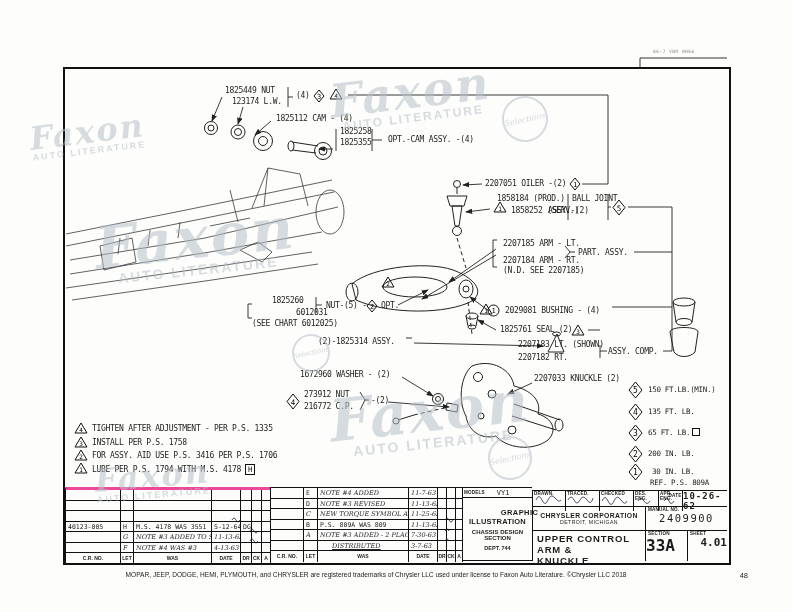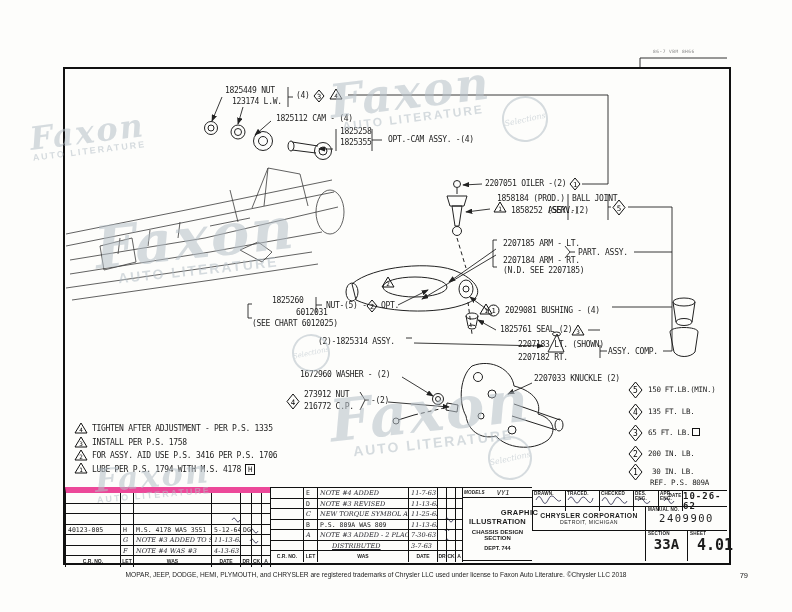--- a/index.html
+++ b/index.html
@@ -337,21 +337,21 @@
     <polygon points="7,1 13,11 1,11" fill="none" stroke="#111"></polygon>
       <text x="7" y="9.5" font-size="6" text-anchor="middle">2</text>
     </svg>
   <div class="lbl" style="left:92px;top:451px;">FOR ASSY. AID USE P.S. 3416 PER P.S. 1706</div>
   <svg class="sym" style="left:74px;top:462px;" width="14" height="12">
     <polygon points="7,1 13,11 1,11" fill="none" stroke="#111"></polygon>
       <text x="7" y="9.5" font-size="6" text-anchor="middle">1</text>
     </svg>
   <div class="lbl" style="left:92px;top:464px;"><span>LUBE PER P.S. 1794 WITH M.S. 4178</span><span class="boxletter">H</span></div>
 
-  <div class="revtbl" style="left:65px;top:487px;width:205px;height:74px;border-top:6px solid #ec4899;
+  <div class="revtbl" style="left:65px;top:487px;width:205px;height:74px;border-top:3px solid #ec4899;
        grid-template-columns:55px 13px 78px 29px 11px 10px 9px;grid-template-rows:repeat(6,10.5px) 11px;">
     <div class="c"></div>
       <div class="c"></div>
       <div class="c"></div>
       <div class="c"></div>
       <div class="c"></div>
       <div class="c"></div>
       <div class="c"></div>
     <div class="c"></div>
       <div class="c"></div>
@@ -443,21 +443,21 @@
       <div class="c"></div>
     <div class="c hdr">C.R. NO.</div>
     <div class="c hdr">LET</div>
     <div class="c hdr">WAS</div>
     <div class="c hdr">DATE</div>
     <div class="c hdr">DR</div>
     <div class="c hdr">CK</div>
     <div class="c hdr">A</div>
   </div>
 
-  <div class="tb" style="left:462px;top:487px;width:70px;height:11px;border-top:1px solid #111;display:flex;align-items:center;font-style:italic;">
+  <div class="tb" style="left:462px;top:487px;width:70px;height:11px;border-top:1px solid #111;display:flex;align-items:center;">
     <span class="tinyhdr" style="margin-left:1px;">MODELS</span>
     <span style="font-size:7px;margin-left:12px;font-family:'DejaVu Sans Mono',monospace;">VY1</span>
   </div>
   <div class="tb centered" style="left:462px;top:498px;width:70px;height:63px;">
     <div style="font-size:7.5px;font-weight:bold;letter-spacing:.4px;padding-left:44px;">GRAPHIC</div>
     <div style="font-size:7.5px;font-weight:bold;letter-spacing:.2px;">ILLUSTRATION</div>
     <div style="font-size:6px;font-weight:bold;margin-top:3px;">CHASSIS DESIGN</div>
     <div style="font-size:6px;font-weight:bold;">SECTION</div>
     <div style="font-size:5.5px;font-weight:bold;margin-top:4px;">DEPT. 744</div>
   </div>
@@ -476,24 +476,28 @@
 
   <div class="tb centered" style="left:532px;top:507px;width:113px;height:24px;">
     <div style="font-size:6.8px;font-weight:bold;letter-spacing:.4px;">CHRYSLER CORPORATION</div>
     <div style="font-size:5.2px;letter-spacing:.4px;">DETROIT, MICHIGAN</div>
   </div>
   <div class="tb" style="left:645px;top:507px;width:82px;height:24px;">
     <div class="tinyhdr" style="padding-left:2px;">MANUAL NO.</div>
     <div style="font-size:10.5px;font-family:'DejaVu Sans Mono',monospace;letter-spacing:1.5px;text-align:center;">2409900</div>
   </div>
 
+  <div class="tb" style="left:532px;top:531px;width:113px;height:30px;border-bottom:none;padding:2px 0 0 4px;">
+    <div style="font-size:9.5px;font-weight:bold;letter-spacing:.8px;">UPPER CONTROL ARM &amp;</div>
+    <div style="font-size:9.5px;font-weight:bold;letter-spacing:.8px;">KNUCKLE</div>
+  </div>
   <div class="tb" style="left:645px;top:531px;width:42px;height:30px;border-bottom:none;">
     <div class="tinyhdr" style="padding-left:2px;">SECTION</div>
-    <div style="font-size:14px;font-weight:bold;text-align:center;font-family:'DejaVu Sans Mono',monospace;">33A</div>
+    <div style="font-size:16px;font-weight:bold;text-align:left;font-family:'DejaVu Sans Mono',monospace;">33A</div>
   </div>
   <div class="tb" style="left:687px;top:531px;width:40px;height:30px;border-bottom:none;">
     <div class="tinyhdr" style="padding-left:2px;">SHEET</div>
-    <div style="font-size:15px;font-weight:bold;text-align:left;font-family:'DejaVu Sans Mono',monospace;margin-left:9px;">4.01</div>
+    <div style="font-size:11px;font-weight:bold;text-align:right;font-family:'DejaVu Sans Mono',monospace;">4.01</div>
   </div>
 
   <div id="footer-tm">MOPAR, JEEP, DODGE, HEMI, PLYMOUTH, and CHRYSLER are registered trademarks of Chrysler LLC used under license to Faxon Auto Literature. ©Chrysler LLC 2018</div>
-  <div id="page-num">79</div>
+  <div id="page-num">48</div>
 </div>
 
 </body></html>

